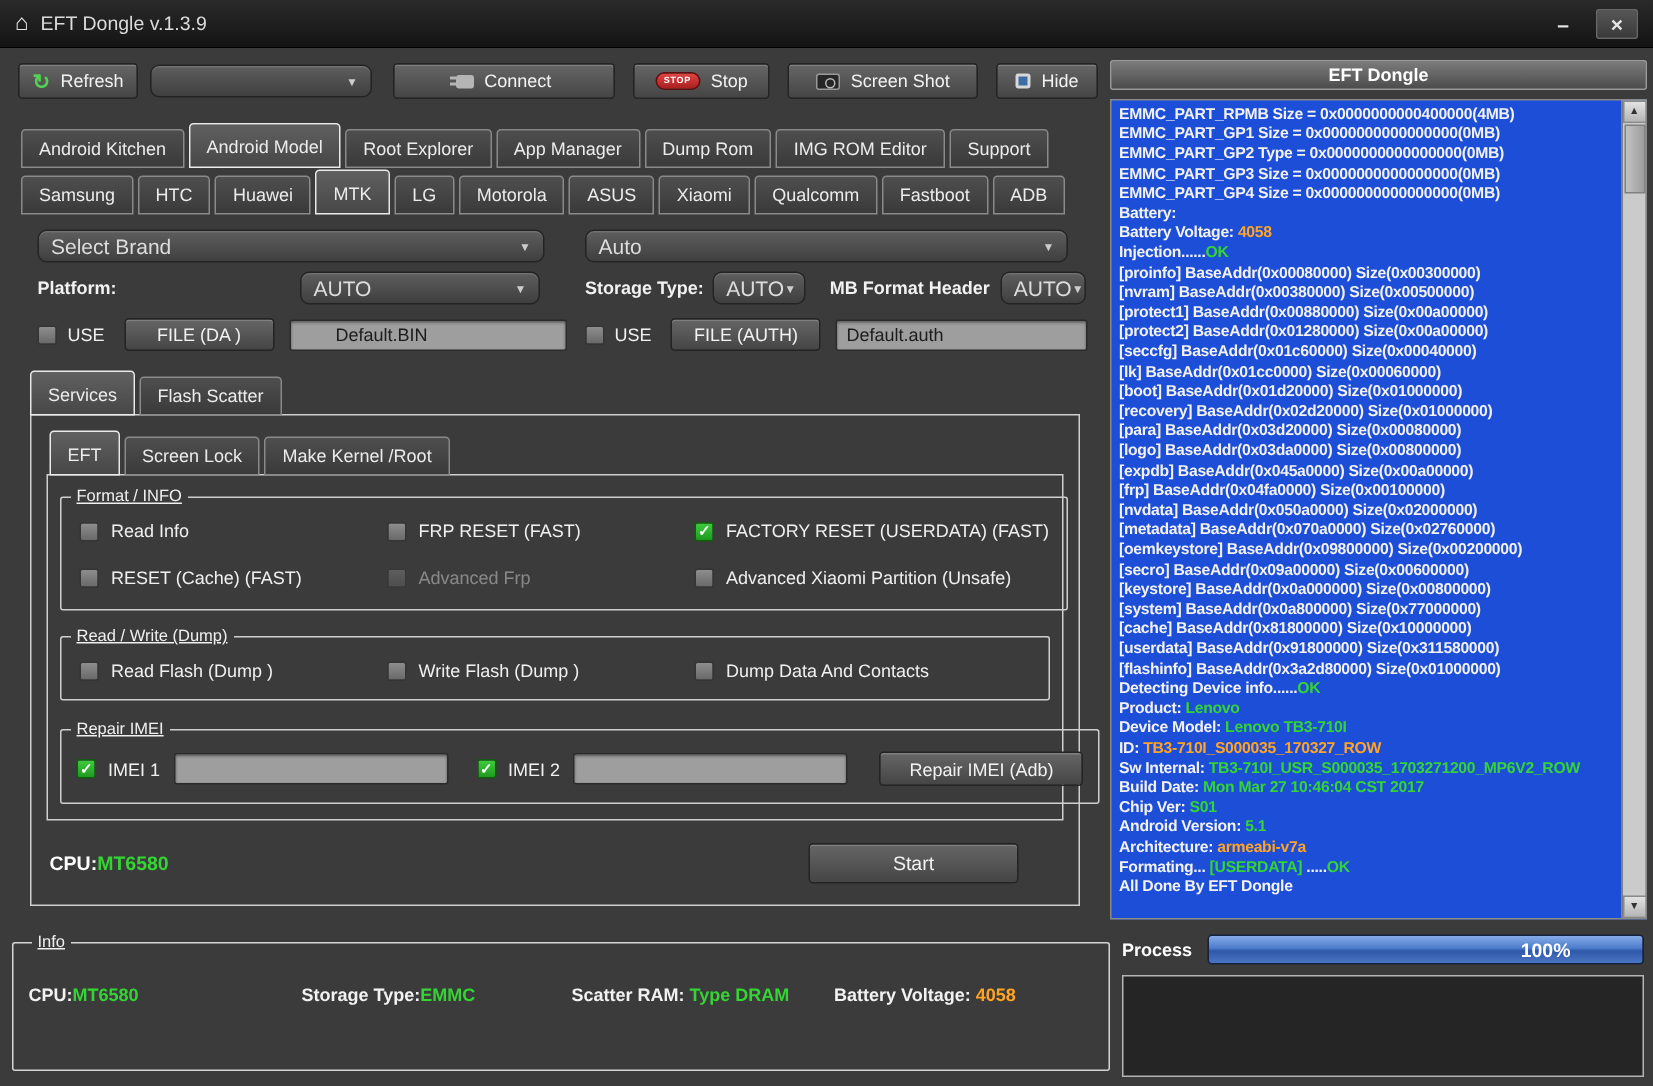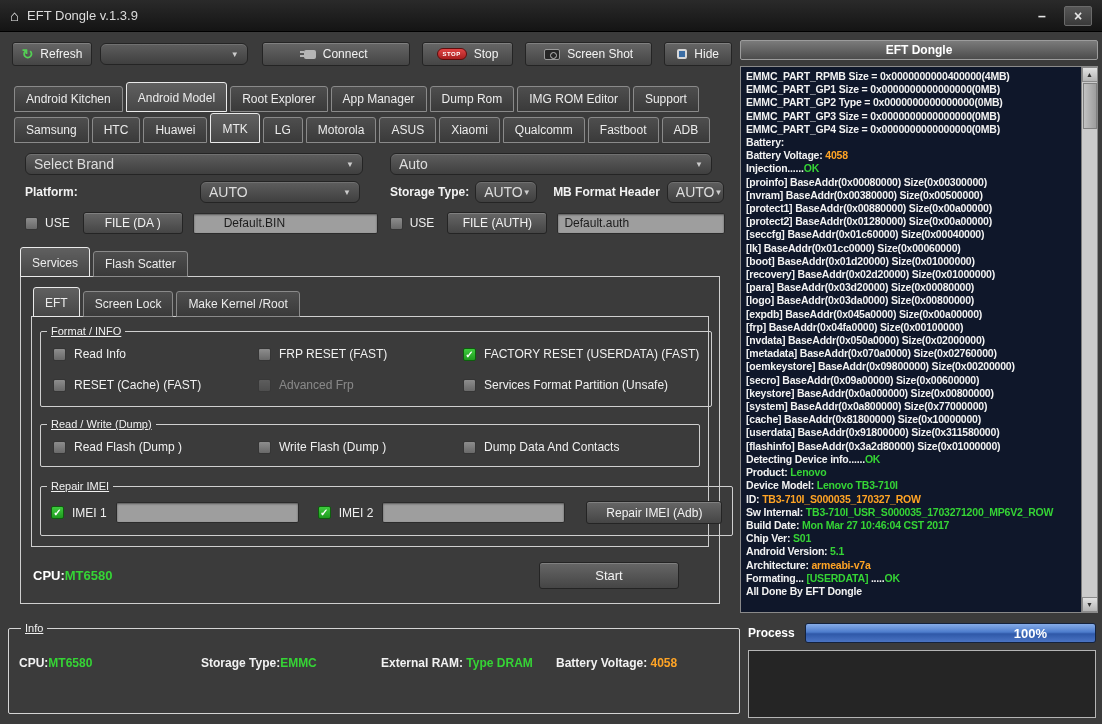--- a/index.html
+++ b/index.html
@@ -99,21 +99,21 @@
 
   .cpu-row{display:flex;align-items:center;margin:15px 4px 2px;}
   .cpu-label{font-size:13px;font-weight:bold;color:#fff;}
   .cpu-value{font-size:13px;font-weight:bold;}
   .btn-start{width:140px;height:27px;margin-left:auto;margin-right:28px;font-size:13px;}
 
   
   .right-panel{position:absolute;left:740px;top:40px;width:358px;height:678px;}
   .rp-header{height:20px;background:linear-gradient(#7b7b7b,#4c4c4c);border:1px solid #9c9c9c;border-radius:2px;
     color:#fff;font-size:12px;font-weight:bold;display:flex;align-items:center;justify-content:center;}
-  .log-wrap{position:absolute;top:26px;left:0;right:0;height:547px;background:#0f172a;border:1px solid #8a8a8a;display:flex;}
+  .log-wrap{position:absolute;top:26px;left:0;right:0;height:547px;background:#1d4ed8;border:1px solid #8a8a8a;display:flex;}
   .log{flex:1;padding:3px 2px 0 5px;overflow:hidden;}
   .log-line{font-size:10.5px;font-weight:bold;line-height:13.2px;white-space:nowrap;letter-spacing:-.2px;color:#f2f2f2;}
   .c-w{color:#f2f2f2;} .c-g{color:#35d435;} .c-o{color:#ffa425;}
   .scrollbar{width:16px;background:#cbcbcb;border-left:1px solid #7d7d7d;display:flex;flex-direction:column;align-items:center;}
   .sb-btn{width:16px;height:15px;background:linear-gradient(#e2e2e2,#b5b5b5);border:1px solid #8a8a8a;
     color:#333;font-size:7px;display:flex;align-items:center;justify-content:center;}
   .sb-btn.down{margin-top:auto;}
   .sb-thumb{width:14px;height:46px;background:linear-gradient(90deg,#c2c2c2,#9d9d9d);border:1px solid #808080;margin-top:1px;}
   .up-ic::before{content:"▲";} .down-ic::before{content:"▼";}
 
@@ -270,21 +270,21 @@
             <label class="check-item">
               <span class="cb"></span>
               <span class="cb-label">RESET (Cache) (FAST)</span>
             </label>
             <label class="check-item disabled">
               <span class="cb"></span>
               <span class="cb-label">Advanced Frp</span>
             </label>
             <label class="check-item">
               <span class="cb"></span>
-              <span class="cb-label">Services Format Partition (Unsafe)</span>
+              <span class="cb-label">Advanced Xiaomi Partition (Unsafe)</span>
             </label>
           </div>
       </fieldset>
 
       <fieldset class="fs-rw">
         <legend>Read / Write (Dump)</legend>
         <div class="check-grid" id="rw-grid">
             <label class="check-item">
               <span class="cb"></span>
               <span class="cb-label">Read Flash (Dump )</span>
@@ -389,16 +389,16 @@
     </div>
   </div>
   <div class="rp-bottom-box"></div>
 </div>
 
 <fieldset class="info-fs">
   <legend>Info</legend>
   <div class="info-items" id="info-items">
       <div class="info-item"><span class="info-label">CPU:</span><span class="c-g">MT6580</span></div>
       <div class="info-item"><span class="info-label">Storage Type:</span><span class="c-g">EMMC</span></div>
-      <div class="info-item"><span class="info-label">External RAM: </span><span class="c-g">Type DRAM</span></div>
+      <div class="info-item"><span class="info-label">Scatter RAM: </span><span class="c-g">Type DRAM</span></div>
       <div class="info-item"><span class="info-label">Battery Voltage: </span><span class="c-o">4058</span></div>
     </div>
 </fieldset>
 
 </body></html>

